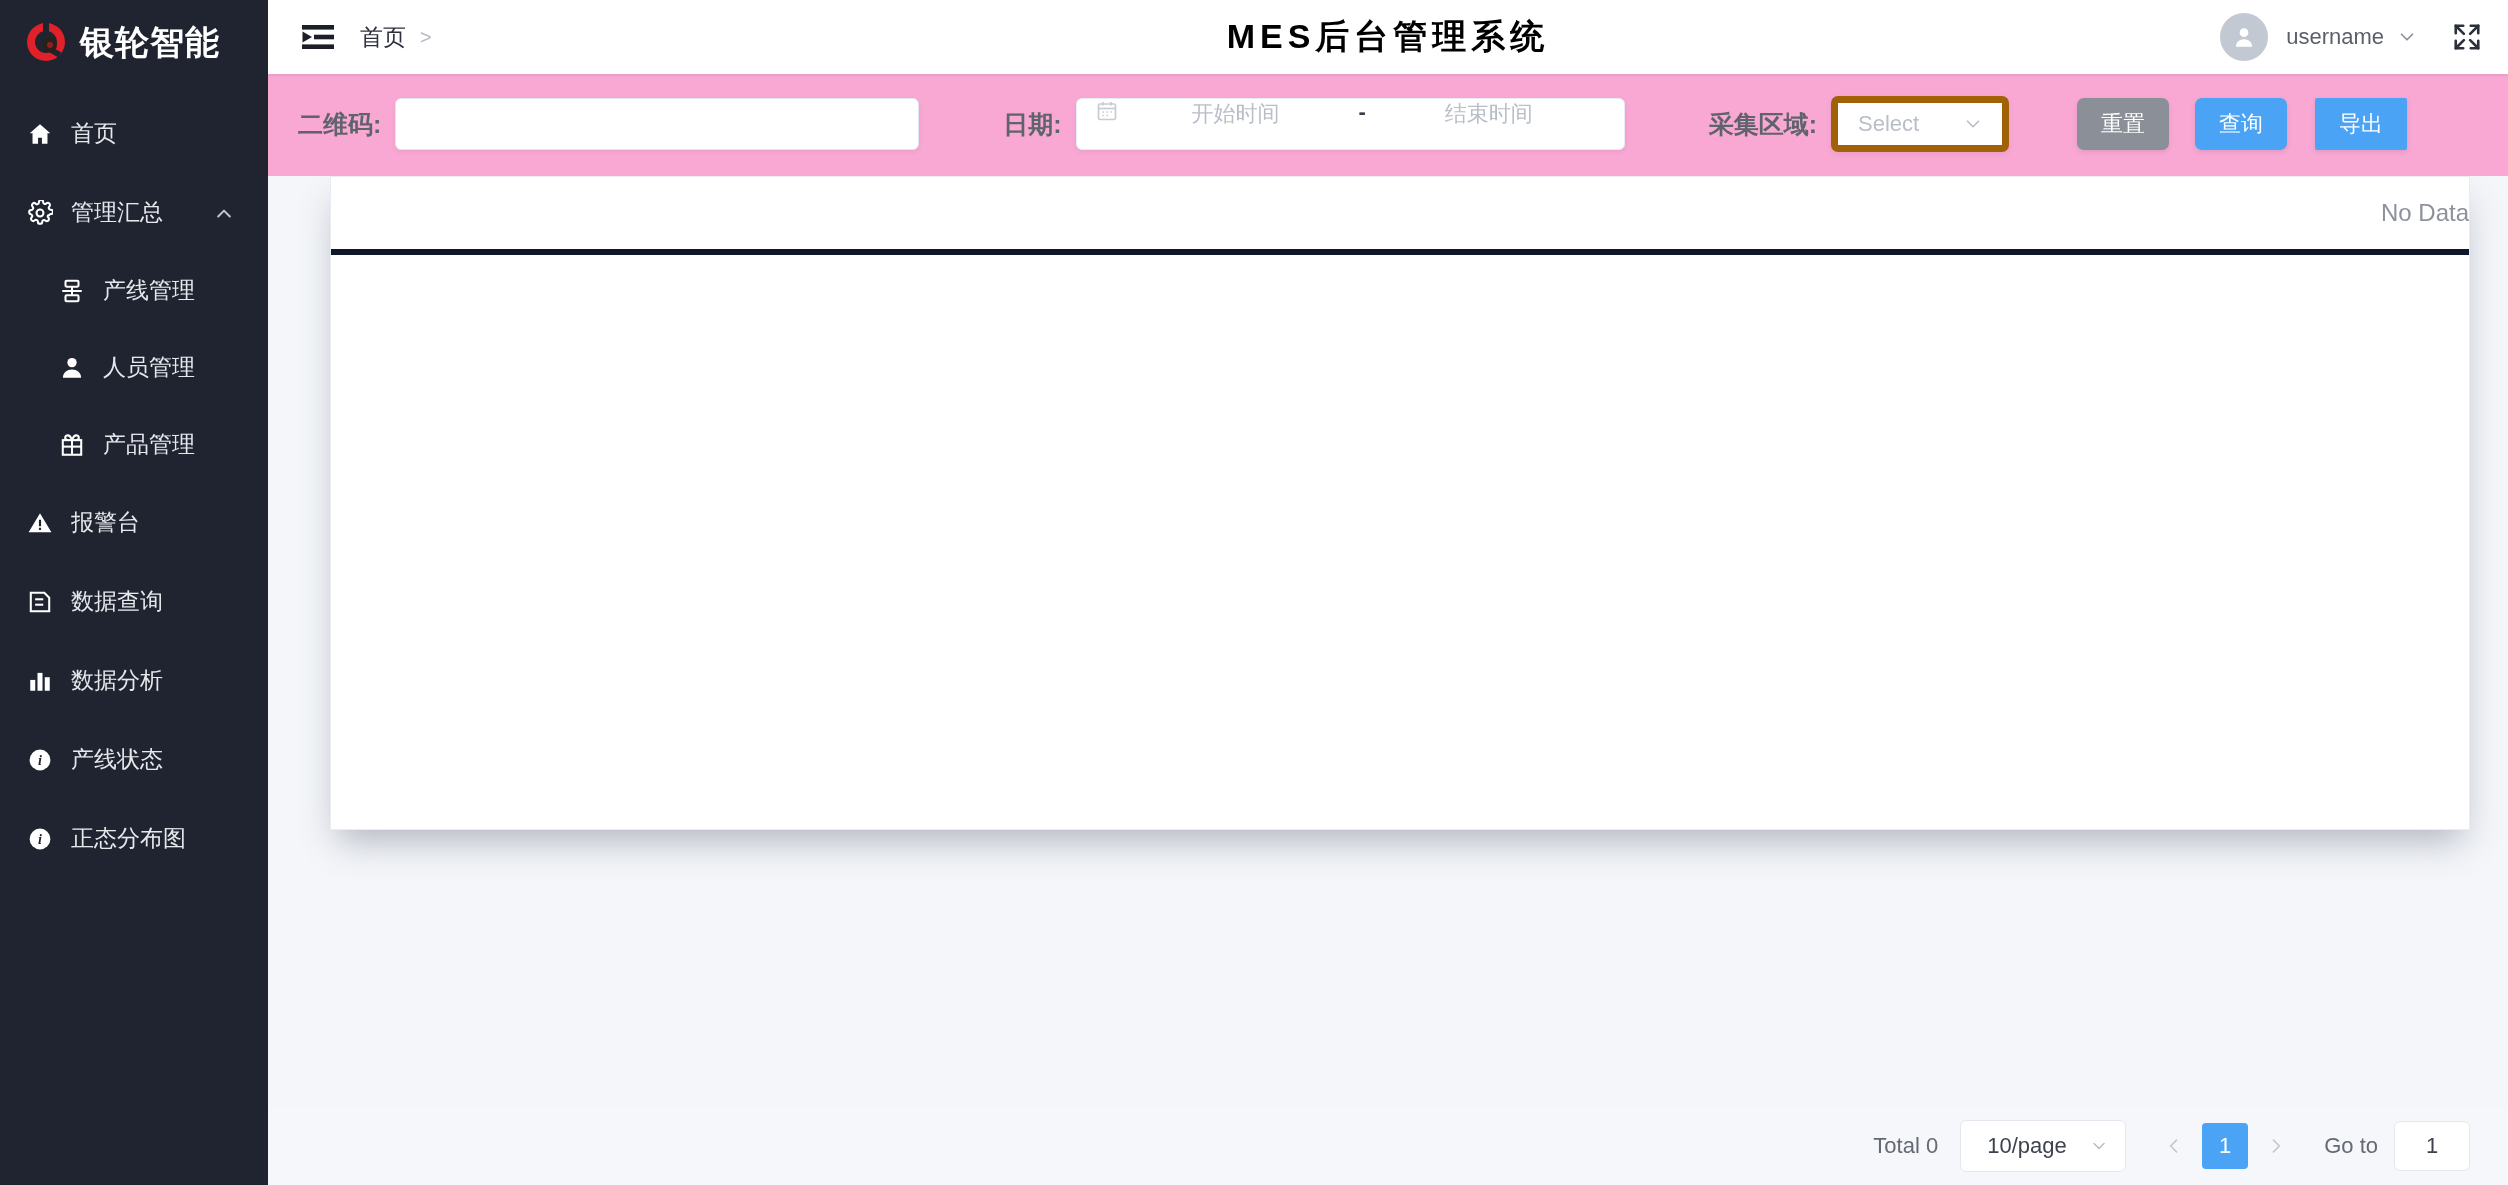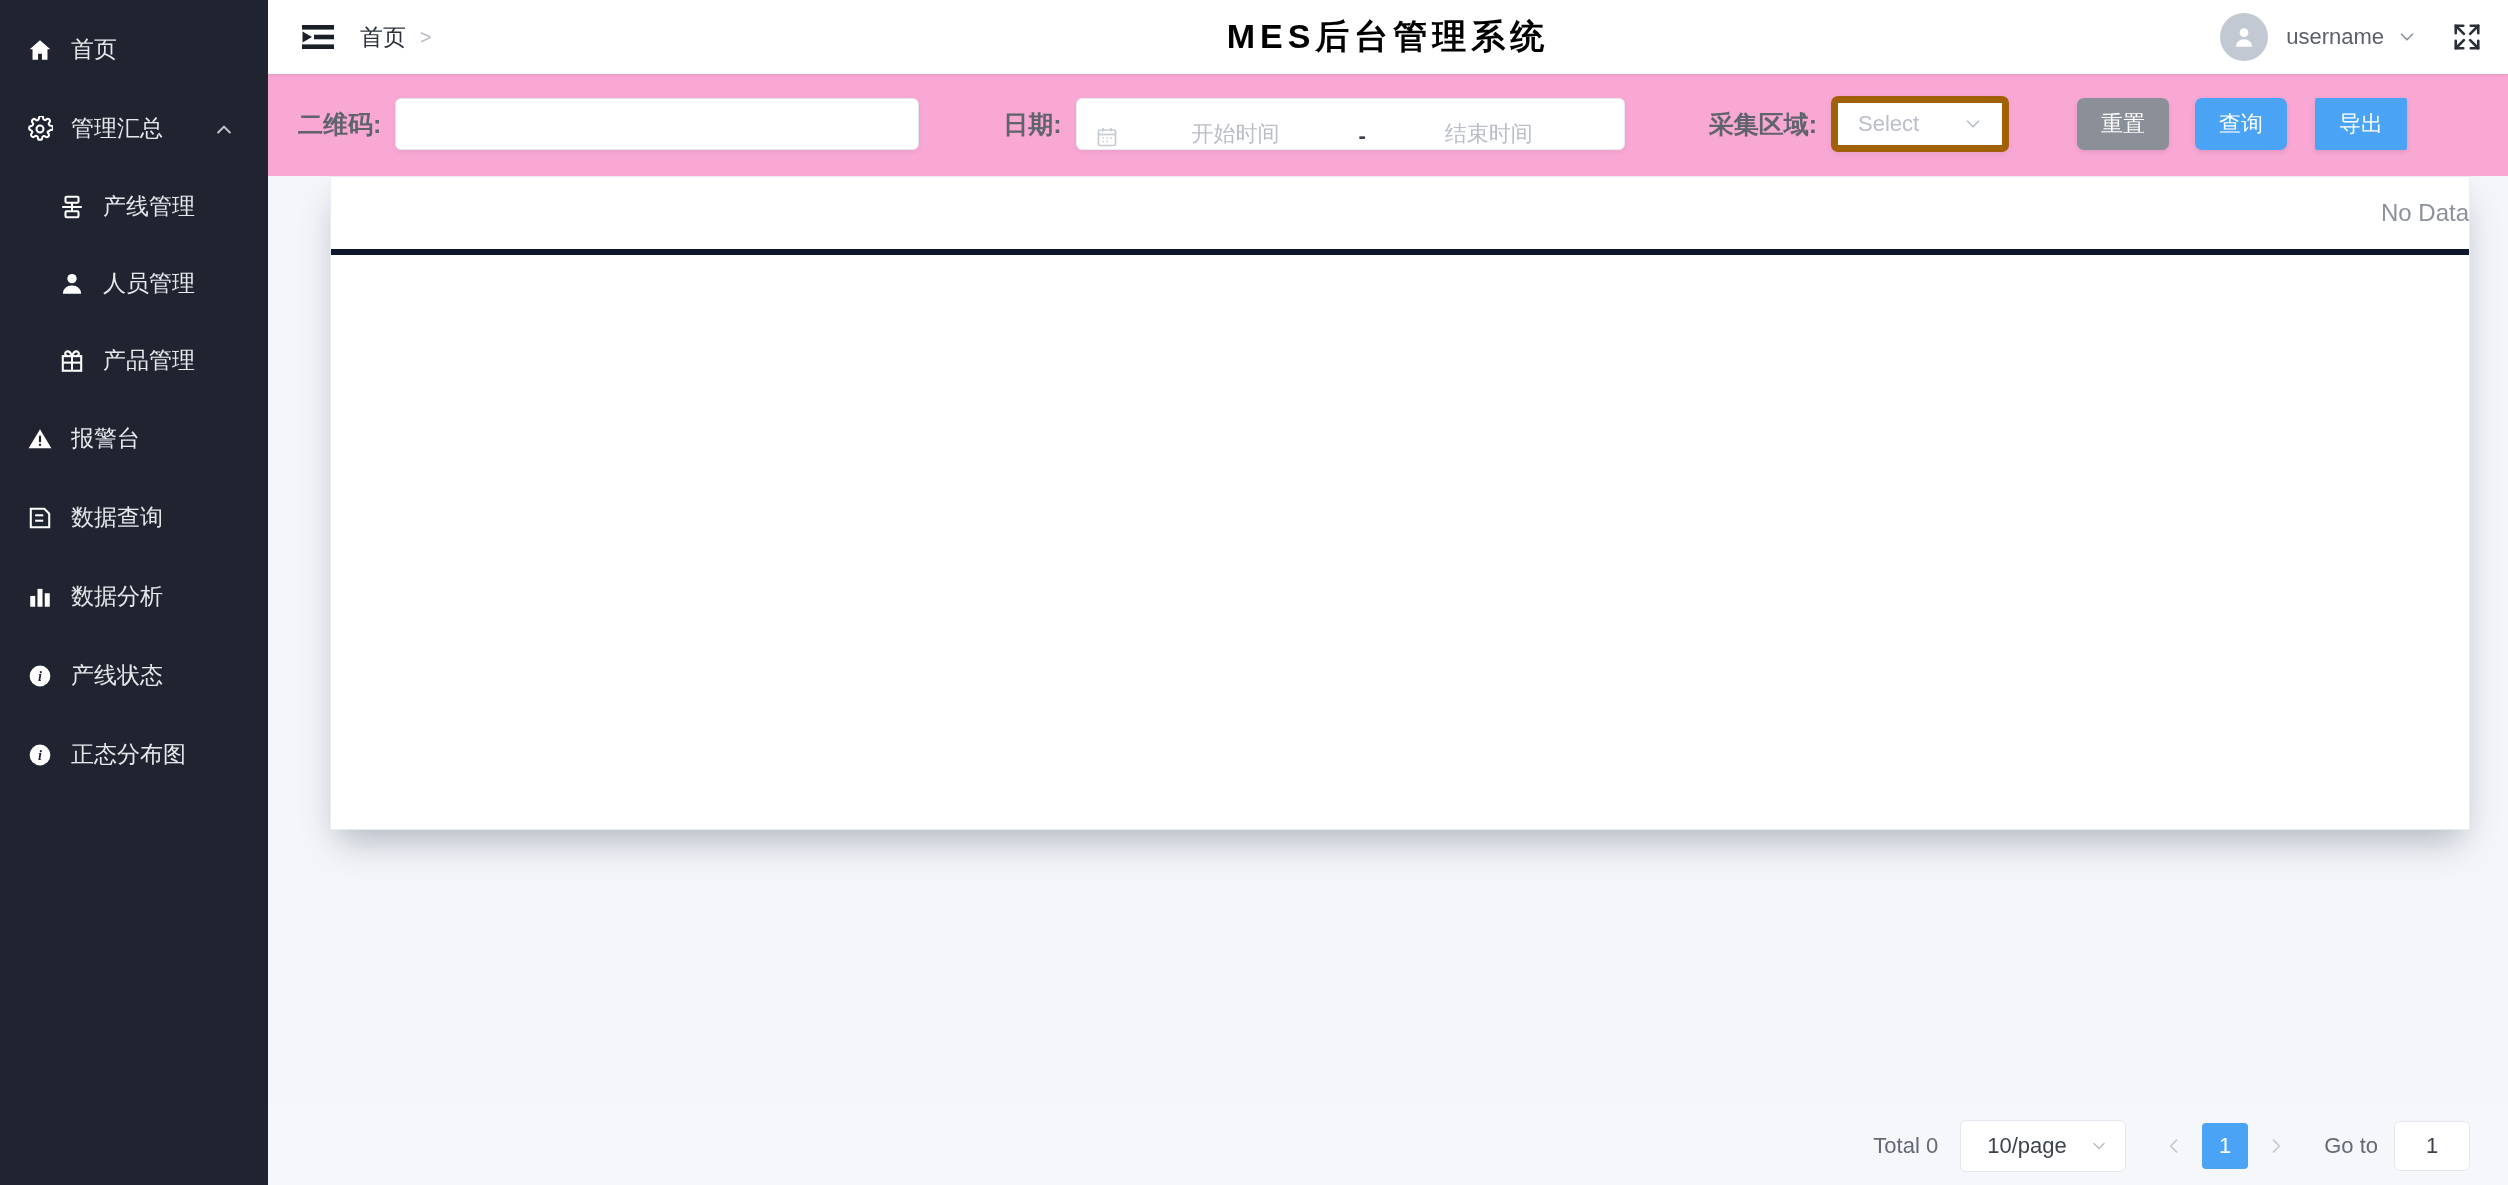--- a/index.html
+++ b/index.html
@@ -187,21 +187,21 @@
   }
   .txt-input::placeholder { color: #b9bec7; }
 
   .daterange {
     width: 549px;
     height: 52px;
     background: #ffffff;
     border: 1px solid #e8ebf1;
     border-radius: 6px;
     display: flex;
-    align-items: flex-end;
+    align-items: flex-start;
     padding: 0 18px;
     box-shadow: 0 2px 5px rgba(30,40,60,0.07);
     cursor: pointer;
   }
   .cal-icon { color: #c6cad2; display: flex; flex: 0 0 auto; }
   .dr-field {
     flex: 1 1 0;
     text-align: center;
     font-size: 22px;
     color: #b9bec7;
@@ -330,20 +330,32 @@
     font-family: inherit;
   }
 </style>
 </head>
 <body>
 
 <div class="app">
 
   <aside class="sidebar">
 
+    <div class="logo-row">
+      <span class="logo-mark">
+        <svg width="44" height="44" viewBox="0 0 44 44">
+          <path d="M22 3 A19 19 0 1 0 22 41 A19 19 0 0 0 22 3 Z M22 11 A11 11 0 1 1 22 33 A11 11 0 1 1 22 11 Z" fill="#e02129"></path>
+          <rect x="19" y="2" width="6" height="12" fill="#1f2430"></rect>
+          <rect x="22" y="24" width="16" height="6" transform="rotate(30 22 27)" fill="#1f2430"></rect>
+          <circle cx="26" cy="25" r="7" fill="#2a2018"></circle>
+          <circle cx="26" cy="25" r="3" fill="#e02129" opacity="0.55"></circle>
+        </svg>
+      </span>
+      <span class="logo-text">银轮智能</span>
+    </div>
 
     <nav class="nav">
 
       <div class="nav-item">
         <span class="ico">
           <svg width="26" height="26" viewBox="0 0 24 24" fill="currentColor">
             <path d="M12 3 L2.5 11.2 h2.6 V21 h5.1 v-5.6 h3.6 V21 h5.1 V11.2 h2.6 Z"></path>
           </svg>
         </span>
         <span class="label">首页</span>

